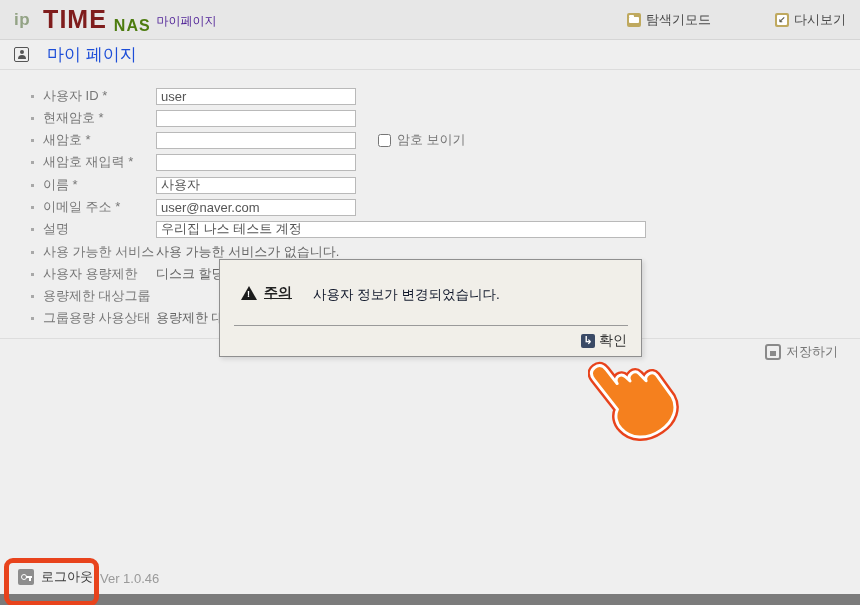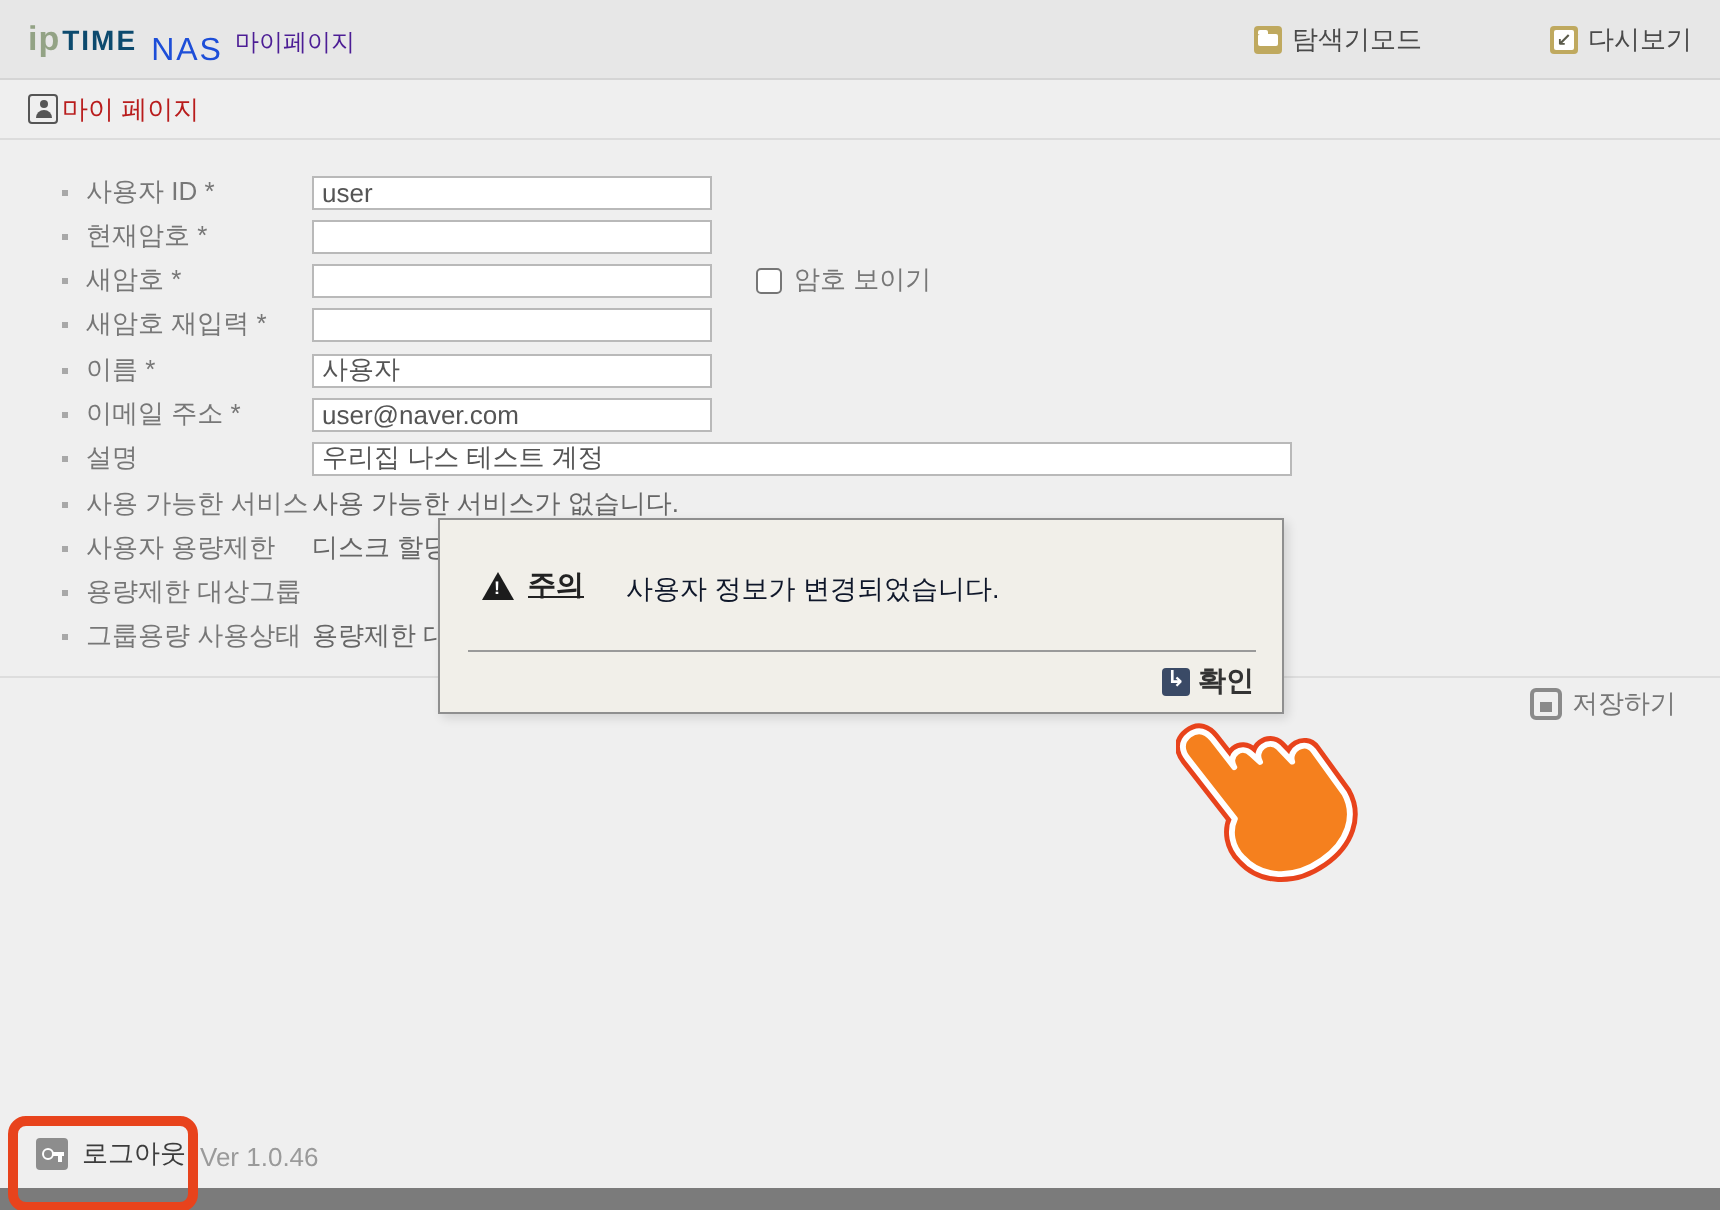--- a/index.html
+++ b/index.html
@@ -9,39 +9,39 @@
     font-family:"Liberation Sans","DejaVu Sans",sans-serif;
     color:#555;
   }
   
   .topbar{
     position:absolute;left:0;top:0;width:860px;height:39px;
     background:#e7e7e7;border-bottom:1px solid #d5d5d5;
   }
   .logo{position:absolute;left:14px;top:0;height:39px;display:flex;align-items:center;}
   .logo-ip{color:#93a385;font-weight:bold;font-size:17px;letter-spacing:0.5px;}
-  .logo-time{color:#0c4a6e;font-weight:800;font-size:14px;letter-spacing:1px;margin-left:1px;}
-  .logo-nas{color:#1d4ed8;font-weight:normal;font-size:16px;letter-spacing:1px;margin-left:7px;margin-top:13px;}
+  .logo-time{color:#7f1d1d;font-weight:800;font-size:25px;letter-spacing:1px;margin-left:13px;}
+  .logo-nas{color:#4d7c0f;font-weight:bold;font-size:16px;letter-spacing:1px;margin-left:7px;margin-top:13px;}
   .logo-page{color:#4c1d95;font-size:12px;margin-left:6px;margin-top:3px;}
   .top-links{position:absolute;right:14px;top:0;height:39px;display:flex;align-items:center;gap:16px;}
   .top-link{display:flex;align-items:center;gap:5px;font-size:13px;color:#4a4a4a;cursor:pointer;padding-left:48px;}
   .tan-icon{width:14px;height:14px;background:#bfa95f;border-radius:2px;position:relative;display:inline-block;}
   .folder-glyph{position:absolute;left:2px;top:4px;width:10px;height:6px;background:#fff;border-radius:1px;}
   .folder-glyph:before{content:"";position:absolute;left:0;top:-2px;width:5px;height:2px;background:#fff;border-radius:1px 1px 0 0;}
   .redo-glyph{position:absolute;left:2px;top:2px;width:10px;height:10px;background:#fff;border-radius:1px;
     color:#5a5a4a;font-size:9px;line-height:10px;text-align:center;font-weight:bold;}
   
   .section-header{
     position:absolute;left:0;top:40px;width:860px;height:29px;
     border-bottom:1px solid #dcdcdc;display:flex;align-items:center;
   }
   .person-icon{width:13px;height:13px;border:1.5px solid #555;border-radius:2px;margin-left:14px;position:relative;}
   .person-icon .head{position:absolute;left:4.5px;top:2px;width:4px;height:4px;border-radius:50%;background:#555;}
   .person-icon .body{position:absolute;left:2.5px;top:7px;width:8px;height:4px;border-radius:4px 4px 0 0;background:#555;}
-  .section-title{font-size:13px;color:#b91c1c;margin-left:2px;}
+  .section-title{font-size:17px;color:#1d4ed8;margin-left:18px;}
   
   .form{position:absolute;left:0;top:85px;width:860px;}
   .row{position:absolute;left:16px;height:22px;width:860px;display:flex;align-items:center;}
   .bullet{width:3px;height:3px;background:#a8a8a8;margin-left:15px;flex:0 0 3px;}
   .flabel{font-size:13px;color:#777;margin-left:9px;width:113px;flex:0 0 113px;}
   .finput{
     width:200px;height:17px;border:1px solid #b9b9b9;background:#fff;
     font-family:inherit;font-size:13px;color:#555;padding:0 4px;box-sizing:border-box;
   }
   .finput.wide{width:490px;}
@@ -63,21 +63,21 @@
   .warn-row{position:absolute;left:21px;top:24px;display:flex;align-items:center;}
   .warn-icon{width:0;height:0;border-left:8px solid transparent;border-right:8px solid transparent;
     border-bottom:14px solid #1c1c1c;position:relative;}
   .warn-icon span{position:absolute;left:-2px;top:3px;color:#fff;font-size:9px;font-weight:bold;line-height:11px;}
   .warn-title{font-size:14px;font-weight:bold;color:#222;margin-left:7px;text-decoration:underline;}
   .warn-msg{position:absolute;left:93px;top:26px;font-size:13.5px;color:#0f172a;}
   .modal-divider{position:absolute;left:14px;top:65px;width:394px;border-top:1px solid #9a9a9a;}
   .confirm-btn{position:absolute;right:14px;top:72px;display:flex;align-items:center;gap:4px;cursor:pointer;}
   .confirm-icon{width:14px;height:14px;background:#3a4a66;border-radius:2px;color:#fff;
     font-size:11px;line-height:13px;text-align:center;font-weight:bold;}
-  .confirm-label{font-size:14px;color:#333;font-weight:bold;}
+  .confirm-label{font-size:14px;color:#333;}
   
   .logout-btn{position:absolute;left:18px;top:568px;display:flex;align-items:center;gap:7px;cursor:pointer;}
   .key-icon{width:16px;height:16px;background:#8d8d8d;border-radius:2px;position:relative;}
   .key-icon .ring{position:absolute;left:2.5px;top:5px;width:4px;height:4px;border:1.5px solid #fff;border-radius:50%;}
   .key-icon .shaft{position:absolute;left:8px;top:7px;width:6px;height:1.8px;background:#fff;}
   .key-icon .tooth{position:absolute;left:11px;top:9px;width:1.8px;height:2.5px;background:#fff;}
   .logout-label{font-size:13px;color:#3c3c3c;}
   .version{position:absolute;left:100px;top:571px;font-size:13px;color:#9a9a9a;}
   .logout-highlight{
     position:absolute;left:4px;top:558px;width:85px;height:38px;

